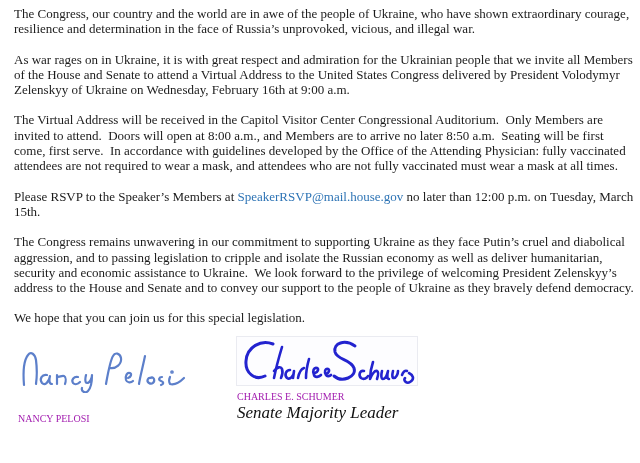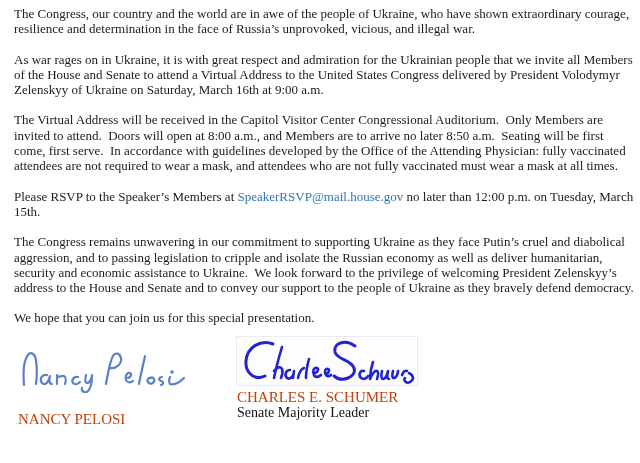--- a/index.html
+++ b/index.html
@@ -54,48 +54,49 @@
     outline: 1px solid rgba(170,175,200,0.25);
   }
   .sig-canvas path, .sig-canvas circle {
     fill: none;
     stroke-linecap: round;
     stroke-linejoin: round;
   }
   .pelosi .sig-canvas path, .pelosi .sig-canvas circle { stroke: var(--pelosi-ink, #5c7fca); }
   .schumer .sig-canvas path, .schumer .sig-canvas circle { stroke: var(--schumer-ink, #2323cf); }
   .sig-name {
-    font-size: 15px;
+    font-size: 10px;
     line-height: 16px;
-    color: #c2410c;
+    color: #a21caf;
   }
   .pelosi .sig-name { margin-top: 18px; }
   .schumer .sig-name { margin-top: 4px; }
   .sig-title {
-    font-size: 14px;
+    font-size: 17px;
     line-height: 16px;
     color: #111111;
+    font-style: italic;
   }
 </style>
 </head>
 <body>
 
 <div class="page">
 
   <p class="para">The Congress, our country and the world are in awe of the people of Ukraine, who have shown extraordinary courage, resilience and determination in the face of Russia’s unprovoked, vicious, and illegal war.</p>
 
-  <p class="para">As war rages on in Ukraine, it is with great respect and admiration for the Ukrainian people that we invite all Members of the House and Senate to attend a Virtual Address to the United States Congress delivered by President Volodymyr Zelenskyy of Ukraine on Saturday, March 16th at 9:00 a.m.</p>
+  <p class="para">As war rages on in Ukraine, it is with great respect and admiration for the Ukrainian people that we invite all Members of the House and Senate to attend a Virtual Address to the United States Congress delivered by President Volodymyr Zelenskyy of Ukraine on Wednesday, February 16th at 9:00 a.m.</p>
 
   <p class="para">The Virtual Address will be received in the Capitol Visitor Center Congressional Auditorium.  Only Members are invited to attend.  Doors will open at 8:00 a.m., and Members are to arrive no later 8:50 a.m.  Seating will be first come, first serve.  In accordance with guidelines developed by the Office of the Attending Physician: fully vaccinated attendees are not required to wear a mask, and attendees who are not fully vaccinated must wear a mask at all times.</p>
 
   <p class="para"><span>Please RSVP to the Speaker’s Members at </span><a class="rsvp-link">SpeakerRSVP@mail.house.gov</a><span> no later than 12:00 p.m. on Tuesday, March 15th.</span></p>
 
   <p class="para">The Congress remains unwavering in our commitment to supporting Ukraine as they face Putin’s cruel and diabolical aggression, and to passing legislation to cripple and isolate the Russian economy as well as deliver humanitarian, security and economic assistance to Ukraine.  We look forward to the privilege of welcoming President Zelenskyy’s address to the House and Senate and to convey our support to the people of Ukraine as they bravely defend democracy.</p>
 
-  <p class="para">We hope that you can join us for this special presentation.</p>
+  <p class="para">We hope that you can join us for this special legislation.</p>
 
   <div class="sig-row">
 
     <div class="sig-block pelosi">
       <svg class="sig-canvas" width="175" height="52" viewBox="0 0 175 52" aria-label="Nancy Pelosi handwritten signature">
 
         <path stroke-width="2.2" d="M6,44 C5,32 6,19 10,14 C13,10 17,13 18,19 C19,27 19,36 18,43"></path>
         <path stroke-width="2.2" d="M29,34 C24,33 21,38 24,42 C27,45 31,41 32,35 C31,39 31,43 34,43"></path>
         <path stroke-width="2.2" d="M39,43 C39,40 39,36 39,34 C40,38 43,34 46,35 C48,36 48,40 47,43"></path>
         <path stroke-width="2.2" d="M60,36 C56,35 53,39 55,42 C57,44 60,43 62,41"></path>

